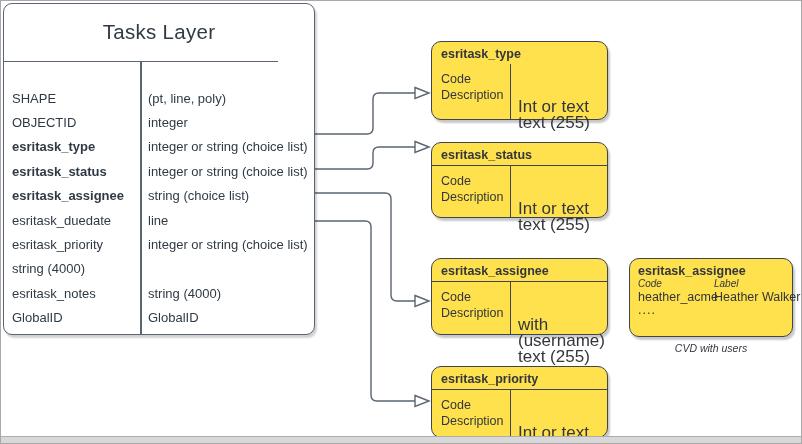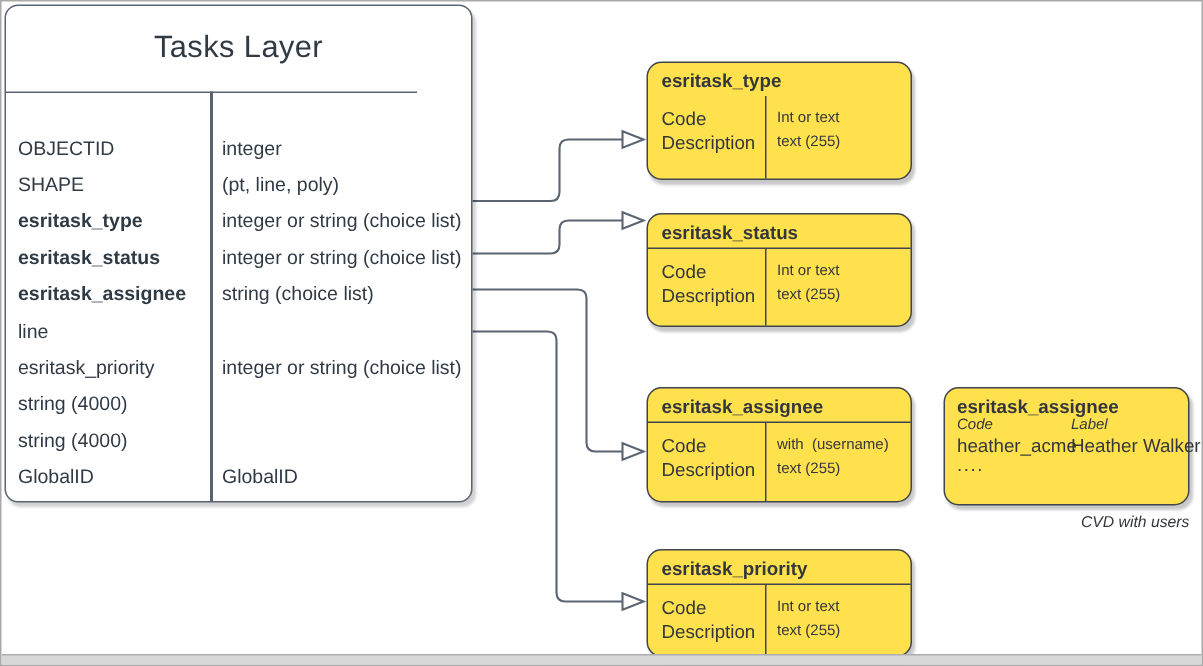--- a/index.html
+++ b/index.html
@@ -33,41 +33,41 @@
     position:absolute;left:430px;width:177px;background:#ffe14d;
     border:1.6px solid #40444c;border-radius:10px;box-sizing:border-box;
     box-shadow:2px 3px 2px rgba(0,0,0,0.22);
     display:flex;flex-direction:column;color:#33363c;
   }
   .cbox .hd{padding:5px 9px 3px;font-weight:bold;font-size:12.5px;white-space:nowrap;}
   .cbox.divided .hd{border-bottom:1.6px solid #40444c;}
   .cbox .body{flex:1;display:flex;min-height:0;}
   .cbox .lc{width:79px;box-sizing:border-box;border-right:1.4px solid #40444c;
             padding:7px 0 0 9px;font-size:12.5px;line-height:16px;}
-  .cbox .rc{flex:1;padding:7px 0 0 7px;font-size:10px;line-height:16px;white-space:pre-wrap;}
+  .cbox .rc{flex:1;padding:7px 0 0 7px;font-size:17px;line-height:16px;white-space:pre-wrap;margin-top:28px;}
   .cbox-type{top:40px;height:79px;}
   .cbox-status{top:141px;height:76px;}
   .cbox-assignee{top:257px;height:77px;}
   .cbox-priority{top:365px;height:72px;}
 
   
   .cvd{
     position:absolute;left:628px;top:257px;width:164px;height:79px;
     background:#ffe14d;border:1.4px solid #40444c;border-radius:10px;
     box-sizing:border-box;box-shadow:2px 3px 2px rgba(0,0,0,0.22);
     padding:5px 8px;color:#33363c;
   }
   .cvd .hd{font-weight:bold;font-size:12.5px;white-space:nowrap;}
   .cvd .cols{display:flex;font-size:10px;font-style:italic;line-height:12px;}
   .cvd .cols .c1{width:76px;}
   .cvd .row{display:flex;font-size:12.5px;line-height:14px;white-space:nowrap;}
   .cvd .row .c1{width:76px;}
   .cvd .dots{font-size:12.5px;line-height:13px;letter-spacing:1px;}
   .cvd-caption{
-    position:absolute;left:628px;top:341px;width:164px;text-align:right;
+    position:absolute;left:628px;top:341px;width:164px;text-align:center;
     font-size:10.5px;font-style:italic;color:#33363c;
   }
 
   
   .bottom-band{
     position:absolute;left:0;right:0;bottom:0;height:6px;
     background:#d8d8d8;border-top:1px solid #adadad;
   }
 </style>
 </head>
@@ -89,50 +89,52 @@
       <path d="M414,394.5 L428,400 L414,405.5 Z"></path>
     </g>
   </svg>
 
   <div class="tasks-table">
     <div class="tt-title">Tasks Layer</div>
     <div class="tt-title-divider"></div>
     <div class="tt-col-divider"></div>
     <div class="tt-rows">
       <div class="tt-row">
+          <span class="f">SHAPE</span>
+          <span class="t">(pt, line, poly)</span>
+        </div>
+      <div class="tt-row">
           <span class="f">OBJECTID</span>
           <span class="t">integer</span>
-        </div>
-      <div class="tt-row">
-          <span class="f">SHAPE</span>
-          <span class="t">(pt, line, poly)</span>
         </div>
       <div class="tt-row bold">
           <span class="f">esritask_type</span>
           <span class="t">integer or string (choice list)</span>
         </div>
       <div class="tt-row bold">
           <span class="f">esritask_status</span>
           <span class="t">integer or string (choice list)</span>
         </div>
       <div class="tt-row bold">
           <span class="f">esritask_assignee</span>
           <span class="t">string (choice list)</span>
         </div>
       <div class="tt-row">
+          <span class="f">esritask_duedate</span>
           <span class="t">line</span>
         </div>
       <div class="tt-row">
           <span class="f">esritask_priority</span>
           <span class="t">integer or string (choice list)</span>
         </div>
       <div class="tt-row">
           <span class="t">string (4000)</span>
         </div>
       <div class="tt-row">
+          <span class="f">esritask_notes</span>
           <span class="t">string (4000)</span>
         </div>
       <div class="tt-row">
           <span class="f">GlobalID</span>
           <span class="t">GlobalID</span>
         </div>
     </div>
   </div>
 
   <div class="cbox cbox-type">

